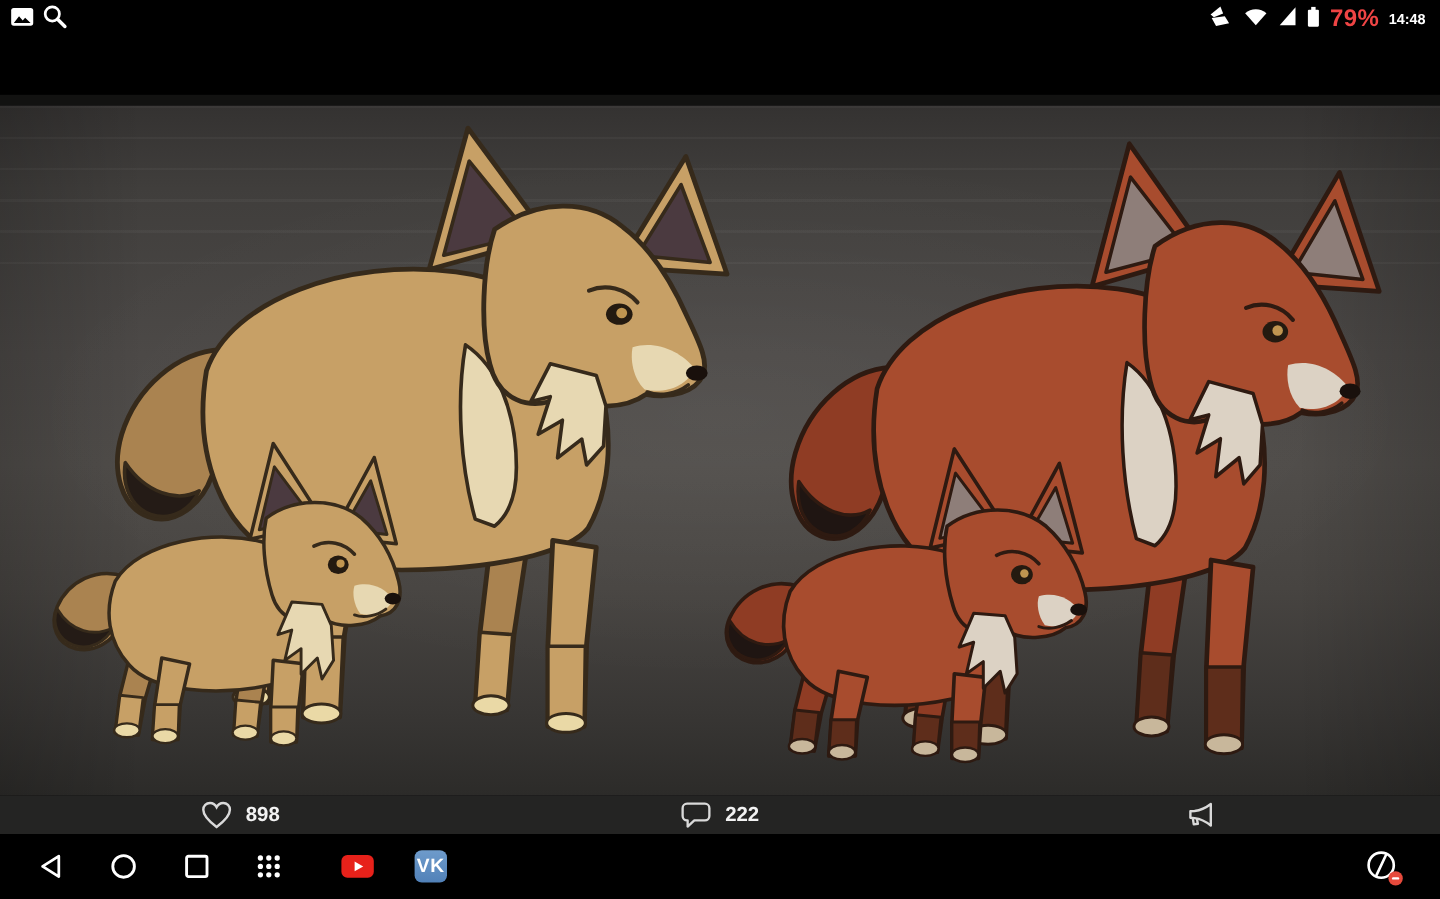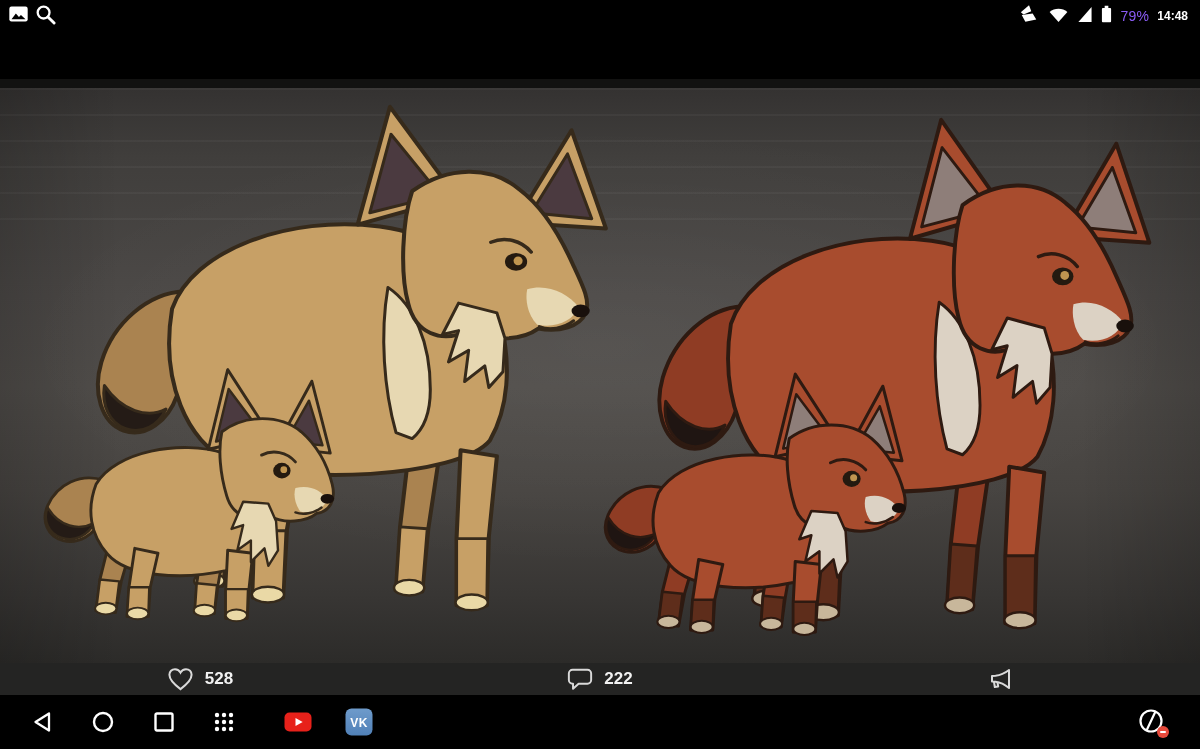--- a/index.html
+++ b/index.html
@@ -5,21 +5,21 @@
   html,body{margin:0;padding:0;background:#000;}
   .screen{position:relative;width:1200px;height:749px;background:#000;overflow:hidden;
           font-family:"Liberation Sans","DejaVu Sans",sans-serif;color:#fff;}
 
   
   .status-bar{position:absolute;top:0;left:0;right:0;height:42px;background:#000;
               display:flex;justify-content:space-between;align-items:flex-start;
               padding:4px 12px 0 8px;box-sizing:border-box;}
   .sb-left{display:flex;gap:6px;align-items:center;height:24px;}
   .sb-right{display:flex;gap:8px;align-items:center;height:24px;}
-  .sb-text{font-size:14px;font-weight:normal;color:#8b5cf6;letter-spacing:.3px;}
+  .sb-text{font-size:20px;font-weight:bold;color:#ef4444;letter-spacing:.3px;}
   .sb-time{font-size:12px;font-weight:bold;}
 
   
   .app-bar{position:absolute;top:42px;left:0;right:0;height:37px;background:#1d1d1c;
            display:flex;align-items:center;}
   .app-bar-shadow{position:absolute;top:79px;left:0;right:0;height:9px;background:#121211;}
   .back-button{margin-left:24px;width:34px;height:30px;display:flex;align-items:center;justify-content:center;cursor:pointer;}
   .page-title{margin-left:26px;font-size:19px;font-weight:bold;color:#fafafa;}
   .overflow-button{margin-left:auto;margin-right:22px;display:flex;flex-direction:column;gap:4px;
                    padding:4px;cursor:pointer;}
@@ -44,21 +44,21 @@
 
   
   .nav-bar{position:absolute;top:695px;left:0;right:0;height:54px;background:#000;z-index:2;}
   .nav-item{position:absolute;top:50%;transform:translate(-50%,-50%);cursor:pointer;
             display:flex;align-items:center;justify-content:center;}
   .yt-badge{width:27px;height:19px;border-radius:5px;background:var(--youtube,#e7211a);
             display:flex;align-items:center;justify-content:center;}
   .vk-badge{width:27px;height:27px;border-radius:6px;
             background:linear-gradient(180deg,#6e9bcb,var(--vk,#5181b8));
             display:flex;align-items:center;justify-content:center;
-            font-size:12px;font-weight:bold;color:#fff;letter-spacing:.5px;}
+            font-size:16px;font-weight:bold;color:#fff;letter-spacing:.5px;}
   .badge-minus{position:absolute;right:-3px;bottom:-2px;width:12px;height:12px;border-radius:50%;
                background:var(--badge,#e64a3c);display:flex;align-items:center;justify-content:center;}
   .badge-minus i{width:6px;height:2px;background:#fff;border-radius:1px;}
 </style>
 </head>
 <body>
 
 <div class="screen">
 
   <header class="status-bar">
@@ -195,21 +195,21 @@
           <use href="#fox-pup"></use>
         </svg>
     </div>
   </div>
 
   <div class="action-bar">
     <div class="action-zone">
       <svg width="27" height="26" viewBox="0 0 28 26">
         <path d="M14,23.5 C6.5,18 2.5,13 2.5,8.7 C2.5,5.3 5,2.8 8.3,2.8 C10.7,2.8 12.9,4.3 14,6.4 C15.1,4.3 17.3,2.8 19.7,2.8 C23,2.8 25.5,5.3 25.5,8.7 C25.5,13 21.5,18 14,23.5 Z" fill="none" stroke="#d9d9d9" stroke-width="2.1"></path>
       </svg>
-      <span>528</span>
+      <span>898</span>
     </div>
     <div class="action-zone">
       <svg width="26" height="25" viewBox="0 0 28 26">
         <path d="M6,2.5 H22 C24.2,2.5 26,4.3 26,6.5 V13.5 C26,15.7 24.2,17.5 22,17.5 H12.5 L6.5,23 V17.5 H6 C3.8,17.5 2,15.7 2,13.5 V6.5 C2,4.3 3.8,2.5 6,2.5 Z" fill="none" stroke="#d9d9d9" stroke-width="2.1" stroke-linejoin="round"></path>
       </svg>
       <span>222</span>
     </div>
     <div class="action-zone">
       <svg width="26" height="24" viewBox="0 0 26 24">
         <path d="M22,3 C17.5,6.5 13,8.3 8.5,8.8 L5,9 V14.5 L8.5,14.8 C13,15.3 17.5,17.3 22,21 Z" fill="none" stroke="#d9d9d9" stroke-width="2" stroke-linejoin="round"></path>

